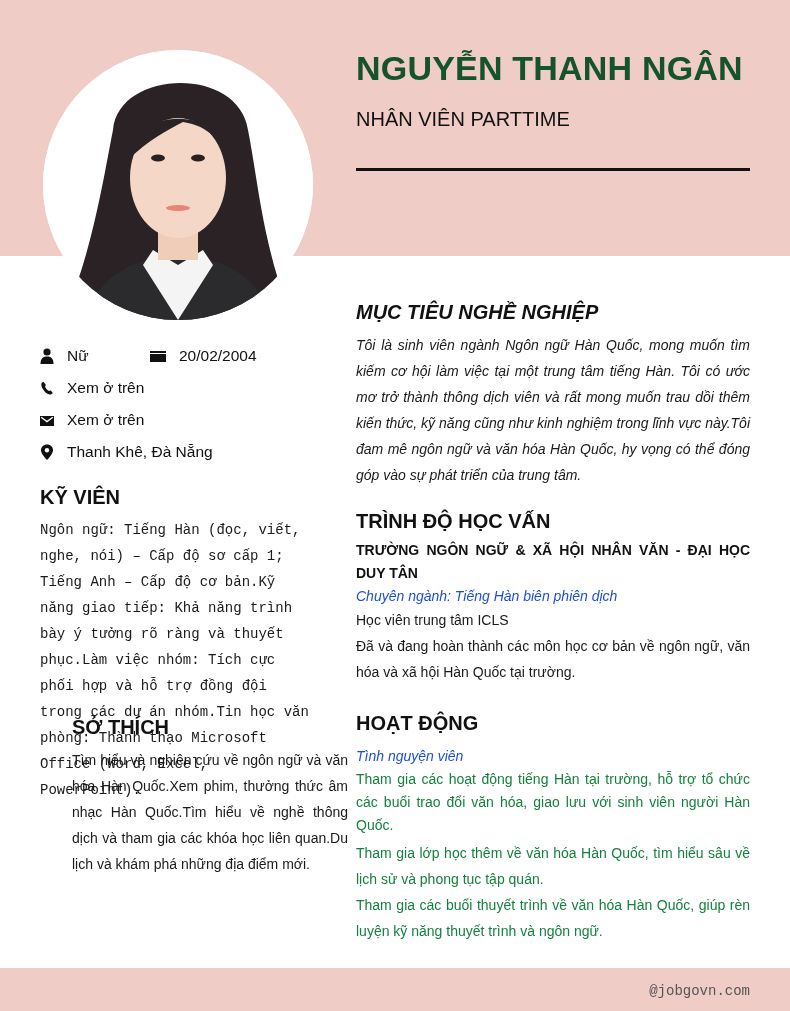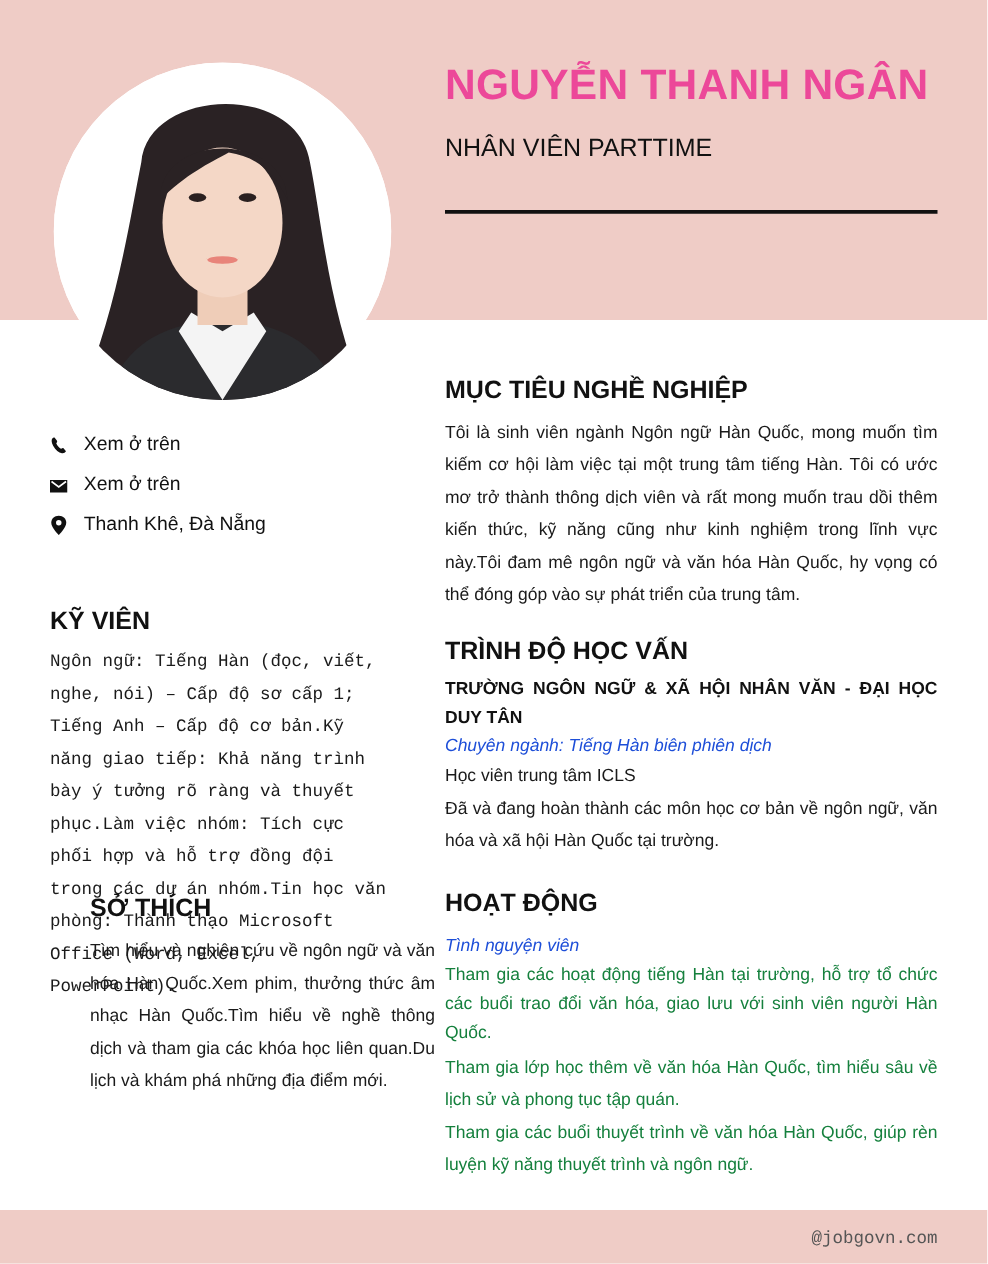--- a/index.html
+++ b/index.html
@@ -6,40 +6,40 @@
   html, body { width: 790px; height: 1011px; background: #ffffff; overflow: hidden; }
   body { position: relative; font-family: "Liberation Sans", "DejaVu Sans", sans-serif; color: #111; }
 
   .header-band { position: absolute; left: 0; top: 0; width: 790px; height: 256px; background: #efccc6; }
   .footer-band { position: absolute; left: 0; top: 968px; width: 790px; height: 43px; background: #efccc6; }
   .footer-text { position: absolute; right: 40px; top: 983px; font-family: "Liberation Mono", "DejaVu Sans Mono", monospace; font-size: 14px; color: #555; }
 
   .photo { position: absolute; left: 43px; top: 50px; width: 270px; height: 270px; border-radius: 50%; background: #ffffff; overflow: hidden; }
   .photo svg { width: 100%; height: 100%; display: block; }
 
-  .name { position: absolute; left: 356px; top: 49px; font-size: 34px; font-weight: bold; letter-spacing: 0.2px; color: #ec4899; white-space: nowrap; }
+  .name { position: absolute; left: 356px; top: 49px; font-size: 34px; font-weight: bold; letter-spacing: 0.2px; color: #14532d; white-space: nowrap; }
   .job-title { position: absolute; left: 356px; top: 108px; font-size: 20px; color: #111; white-space: nowrap; }
   .header-rule { position: absolute; left: 356px; top: 168px; width: 394px; height: 3px; background: #111; }
 
   .contact { position: absolute; left: 40px; top: 340px; width: 280px; font-size: 15.5px; }
   .contact-row { display: flex; align-items: center; height: 32px; }
   .contact-row .icon { width: 14px; height: 16px; display: inline-flex; align-items: center; justify-content: center; margin-right: 13px; }
   .contact-row .icon svg { width: 14px; height: 16px; }
   .contact-cell { display: flex; align-items: center; }
   .gender-cell { width: 110px; }
 
   .section-title { font-size: 20px; font-weight: bold; color: #111; margin-bottom: 8px; }
   .body-text { font-size: 14px; line-height: 26px; color: #1a1a1a; text-align: justify; }
 
   .left-col { position: absolute; left: 40px; width: 276px; }
   .skills { top: 486px; }
   .hobbies { top: 716px; margin-left: 32px; }
 
   .right-col { position: absolute; left: 356px; width: 394px; }
-  .objective { top: 301px; }
+  .objective { top: 301px; font-style: italic; }
   .education { top: 510px; }
   .activities { top: 712px; }
 
   .school { font-size: 14px; font-weight: bold; line-height: 23px; color: #111; text-align: justify; margin-top: -2px; }
   .italic-line { font-size: 14px; font-style: italic; line-height: 23px; color: #1d4ed8; }
   .plain-line { font-size: 14px; line-height: 26px; color: #1a1a1a; }
   .act-line { font-size: 14px; line-height: 23px; color: #15803d; text-align: justify; }
   .act-line.tall { line-height: 26px; }
 </style>
 </head>
@@ -69,20 +69,41 @@
     <path d="M122 157 Q135 164 148 157 Q135 160 122 157 Z" fill="#e07b72"></path>
     <ellipse cx="135" cy="158" rx="12" ry="3" fill="#e8847a"></ellipse>
   </svg>
 </div>
 
 <div class="name">NGUYỄN THANH NGÂN</div>
 <div class="job-title">NHÂN VIÊN PARTTIME</div>
 <div class="header-rule"></div>
 
 <div class="contact">
+  <div class="contact-row">
+    <div class="contact-cell gender-cell">
+      <span class="icon">
+        <svg viewBox="0 0 14 16">
+            <circle cx="7" cy="4" r="3.6" fill="#111"></circle>
+            <path d="M0.5 16 C0.5 10 3.5 8.5 7 8.5 C10.5 8.5 13.5 10 13.5 16 Z" fill="#111"></path>
+          </svg>
+      </span>
+      <span>Nữ</span>
+    </div>
+    <div class="contact-cell">
+      <span class="icon" style="width:16px;">
+        <svg viewBox="0 0 16 16" style="width:16px;">
+            <rect x="0" y="3" width="16" height="11" fill="#111"></rect>
+            <rect x="0" y="5.5" width="16" height="1" fill="#efccc6" opacity="0.0"></rect>
+            <rect x="0" y="5" width="16" height="1" fill="#fff"></rect>
+          </svg>
+      </span>
+      <span>20/02/2004</span>
+    </div>
+  </div>
   <div class="contact-row">
     <span class="icon">
       <svg viewBox="0 0 14 16">
           <path d="M2 2.5 C1 3.5 1 5.5 2.5 8.5 C4.5 12 7 14 9.5 14.5 C11 14.8 12 14 12.8 13 L10.8 10.5 C10.2 10.2 9.6 10.6 9 11 C7.5 10.5 5.5 8 5 6.5 C5.5 6 6 5.4 5.6 4.6 L3.6 2 C3 1.8 2.5 2 2 2.5 Z" fill="#111"></path>
         </svg>
     </span>
     <span>Xem ở trên</span>
   </div>
   <div class="contact-row">
     <span class="icon">

